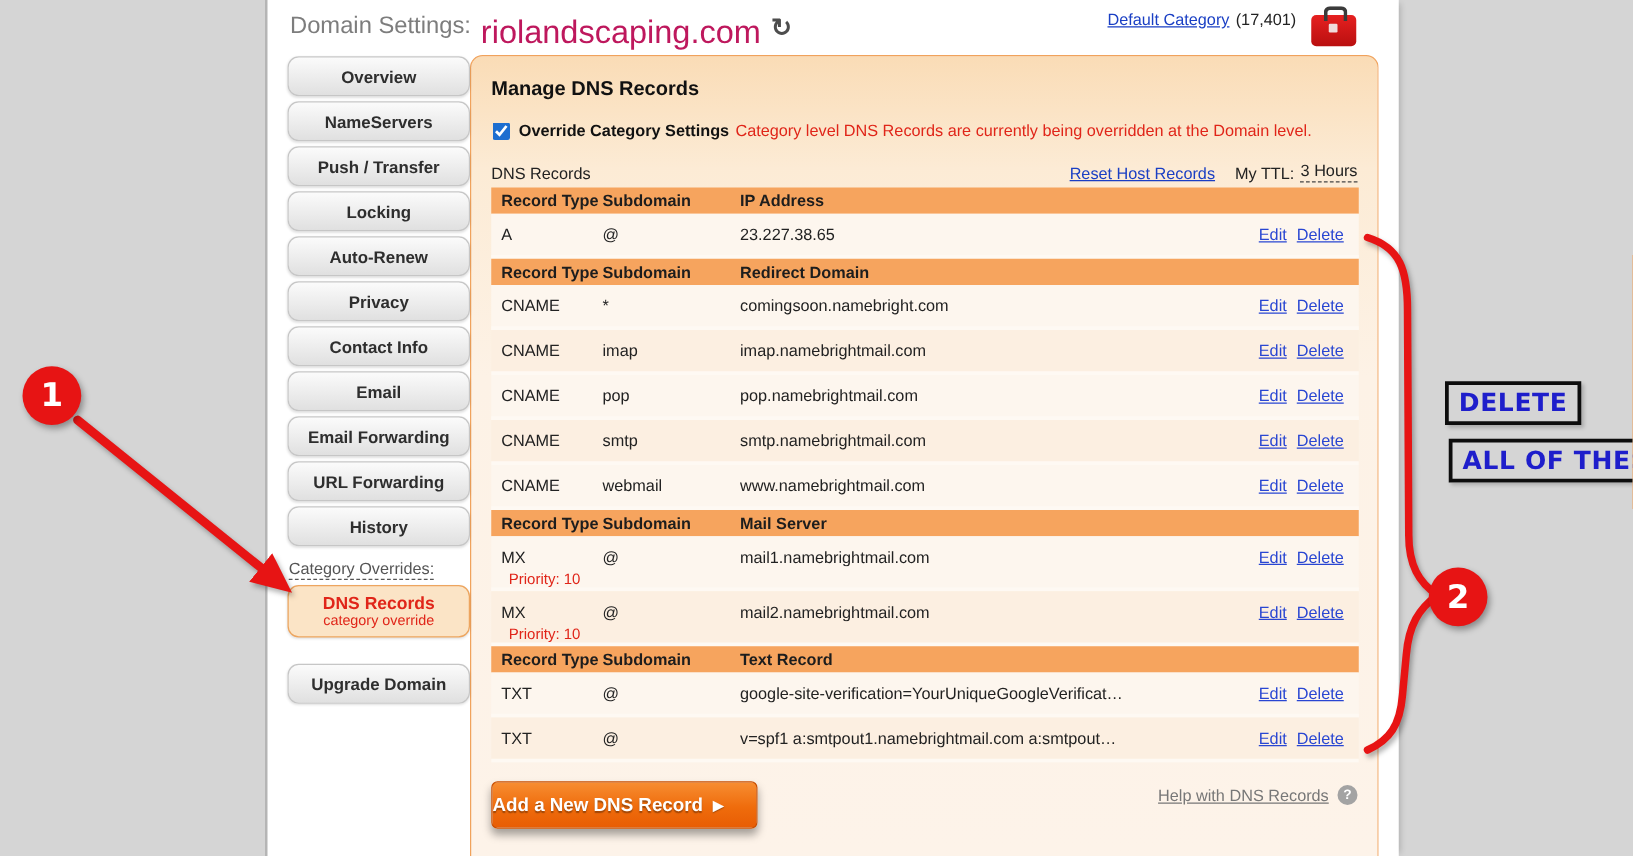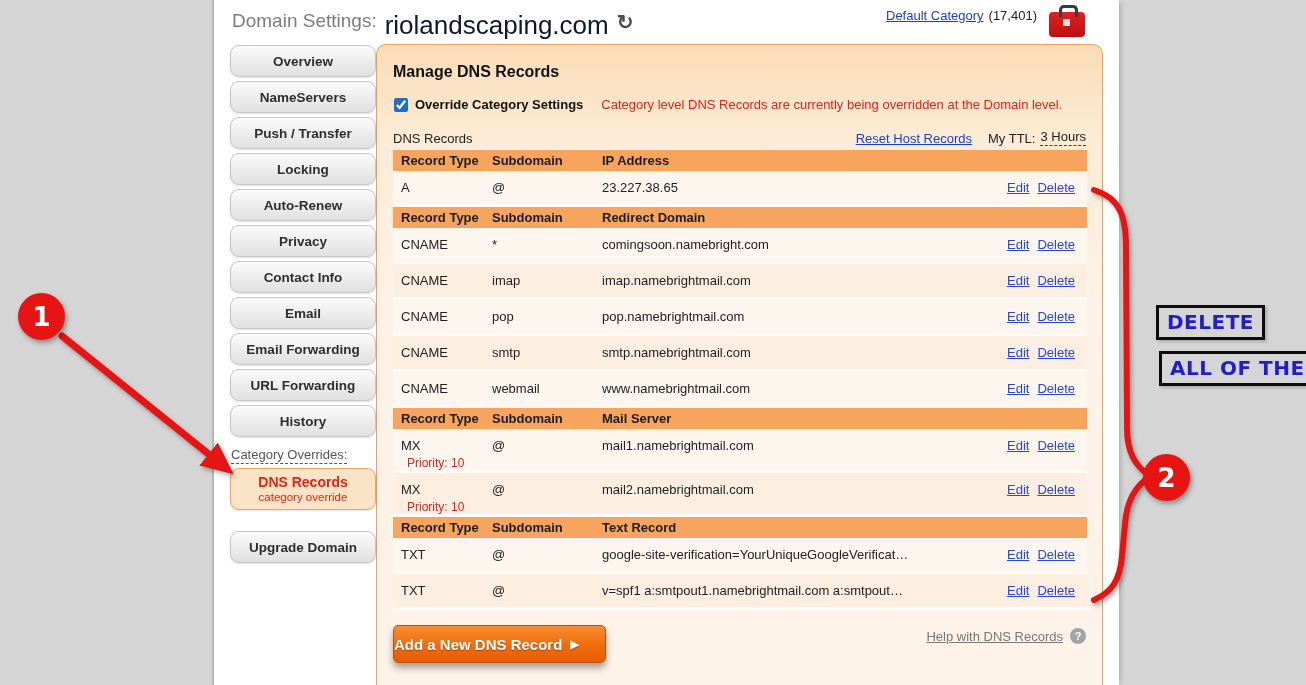--- a/index.html
+++ b/index.html
@@ -11,21 +11,21 @@
   }
   
   .white-col{
     position:absolute;left:212px;top:0;width:907px;height:685px;
     background:#ffffff;border-left:2px solid #b5b5b5;box-sizing:border-box;
     box-shadow:4px 0 5px -2px rgba(0,0,0,.18);
   }
   
   .app-header{position:absolute;left:232px;top:10px;display:flex;align-items:flex-start;z-index:2;}
   .hdr-label{font-size:19px;color:#7d7d7d;}
-  .hdr-domain{font-size:26px;color:#0f172a;margin-left:8px;}
+  .hdr-domain{font-size:26px;color:#be185d;margin-left:8px;}
   .refresh{font-size:20px;color:#4d4d4d;font-weight:bold;margin-left:8px;cursor:pointer;}
   .hdr-right{position:absolute;left:886px;top:8px;display:flex;z-index:2;}
   .hdr-link{font-size:13px;color:#1a3fc4;text-decoration:underline;cursor:pointer;}
   .hdr-count{font-size:13px;color:#222;margin-left:5px;}
   .toolbox{position:relative;width:36px;height:25px;background:linear-gradient(#e62020,#b90f0f);
     border-radius:4px;margin-left:12px;margin-top:4px;cursor:pointer;}
   .toolbox::before{content:"";position:absolute;top:-7px;left:10px;width:13px;height:9px;
     border:3px solid #3b3b3b;border-bottom:none;border-radius:5px 5px 0 0;}
   .toolbox::after{content:"";position:absolute;top:7px;left:14px;width:7px;height:7px;
     background:#f0dcdc;border-radius:1px;}
@@ -53,35 +53,35 @@
   .panel{
     position:absolute;left:376px;top:44px;width:727px;height:641px;box-sizing:border-box;
     background:linear-gradient(180deg,#fadcb6 0%,#fcebd5 14%,#fdf2e6 40%,#fdf3e9 100%);
     border:1px solid #f0a25c;border-bottom:none;border-radius:10px 10px 0 0;
     padding:18px 16px 0 16px;z-index:1;
   }
   .panel-title{font-size:16px;font-weight:bold;color:#111;}
   .override-row{margin-top:16px;display:flex;align-items:center;font-size:13px;}
   .override-row input{width:14px;height:14px;accent-color:#1d6ed0;margin:0 7px 0 1px;}
   .override-label{font-weight:bold;color:#111;}
-  .override-warning{color:#e02519;margin-left:18px;}
+  .override-warning{color:#e02519;margin-left:5px;}
   .records-bar{margin-top:17px;display:flex;align-items:flex-end;font-size:13px;color:#222;}
   .records-bar .spacer{flex:1;}
   .reset-link{color:#1a3fc4;text-decoration:underline;cursor:pointer;}
   .ttl{margin-left:16px;}
   .ttl-value{border-bottom:1px dashed #444;padding-bottom:1px;cursor:pointer;}
   
   .dns-table{margin-top:4px;width:694px;}
   .thead{display:flex;align-items:center;height:21px;background:#f6a45e;
     font-size:13px;font-weight:bold;color:#1d1d1d;}
   .trow{display:flex;align-items:flex-start;min-height:36px;box-sizing:border-box;
     padding-top:9px;border-bottom:3px solid #fef9f3;font-size:13px;color:#222;}
   .trow.bg-a{background:#fdf6ee;}
   .trow.bg-b{background:#fcefe1;}
-  .ct{width:99px;padding-left:8px;box-sizing:border-box;}
+  .ct{width:89px;padding-left:8px;box-sizing:border-box;}
   .cs{width:110px;}
   .cv{flex:1;overflow:hidden;white-space:nowrap;text-overflow:ellipsis;padding-right:10px;}
   .ca{width:96px;display:flex;justify-content:flex-end;gap:8px;padding-right:12px;}
   .pri{display:block;color:#e02519;font-size:12px;padding-left:6px;margin-top:3px;}
   .lnk{color:#2946d2;text-decoration:underline;cursor:pointer;}
   
   .panel-footer{margin-top:15px;display:flex;align-items:flex-start;}
   .add-btn{
     min-width:213px;height:38px;box-sizing:border-box;border:1px solid #c84e00;border-radius:5px;
     background:linear-gradient(#f78d31,#ef6c0c 55%,#e85d04);

